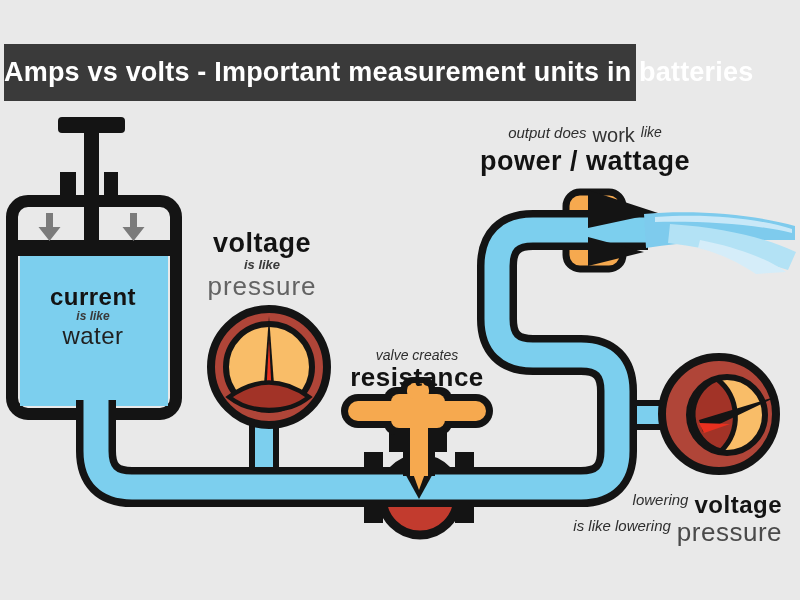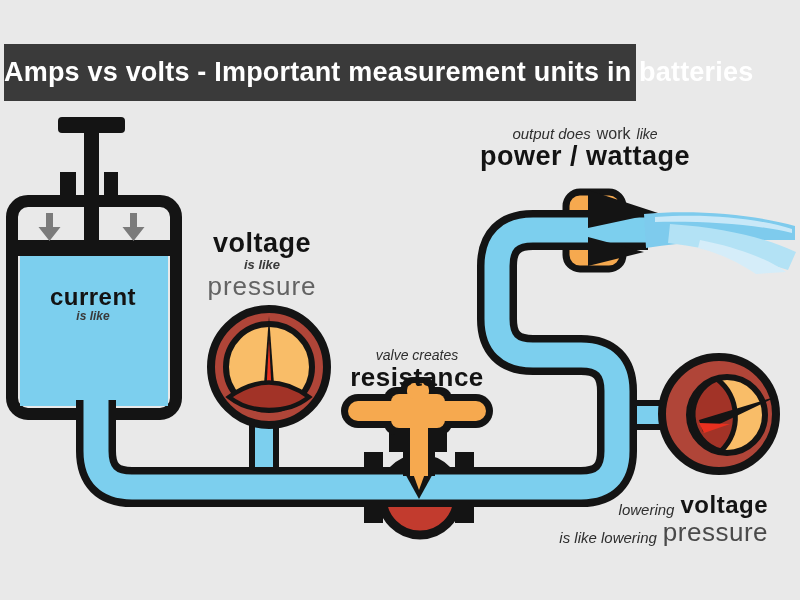--- a/index.html
+++ b/index.html
@@ -24,31 +24,31 @@
   .ol8  { stroke:#141414; stroke-width:8; }
   .ol9  { stroke:#141414; stroke-width:9; }
   .ol12 { stroke:#141414; stroke-width:12; }
   .po { fill:none; stroke-width:40; stroke-linejoin:round; }
   .pw { fill:none; stroke-width:25; stroke-linejoin:round; }
   .so { fill:none; stroke-width:30; }
   .sw { fill:none; stroke-width:18; }
   
   .lbl { position:absolute; line-height:1.08; color:#1c1c1c; }
   .ctr { text-align:center; }
-  .row { display:flex; align-items:flex-end; gap:6px; }
+  .row { display:flex; align-items:flex-start; gap:6px; }
   .row.ctrr { justify-content:center; }
   .row.endr { justify-content:flex-end; }
   .t-big   { font-weight:bold; font-size:27px; letter-spacing:0.5px; color:#131313; white-space:nowrap; }
   .t-big28 { font-weight:bold; font-size:24px; letter-spacing:0.5px; color:#131313; white-space:nowrap; }
   .t-it    { font-style:italic; font-size:13px; font-weight:600; color:#3a3a3a; white-space:nowrap; }
   .t-it14  { font-style:italic; font-size:14px; color:#2e2e2e; white-space:nowrap; }
   .t-it15  { font-style:italic; font-size:15px; color:#2e2e2e; white-space:nowrap; }
   .t-gray26{ font-size:26px; color:#636363; letter-spacing:1px; white-space:nowrap; }
   .t-dark24{ font-size:24px; color:#1f1f1f; letter-spacing:0.5px; white-space:nowrap; }
-  .t-mid21 { font-size:16px; color:#333333; white-space:nowrap; }
+  .t-mid21 { font-size:20px; color:#333333; white-space:nowrap; }
   .t-gray25{ font-size:26px; color:#4a4a4a; letter-spacing:0.5px; white-space:nowrap; }
 </style>
 </head>
 <body>
 
 <div id="stage">
 
   <div class="banner">
     <span class="banner-title">Amps vs volts - Important measurement units in batteries</span>
   </div>
@@ -130,20 +130,21 @@
       <circle class="ol6" cx="727" cy="415" r="38" fill="#f9bd68"></circle>
       <path class="ol5" d="M717,379 A38,38 0 0 0 721,451 A48,48 0 0 0 717,379 Z" fill="#a23327"></path>
       <polygon points="699,420 778,396 703,432" fill="#141414"></polygon>
       <polygon points="699,423 730,424 704,433" fill="#e8301f"></polygon>
     </g>
   </svg>
 
   <div class="lbl ctr" style="left:16px; top:284px; width:154px;">
     <div class="t-big28">current</div>
     <div class="t-it" style="font-size:12px;">is like</div>
+    <div class="t-dark24">water</div>
   </div>
 
   <div class="lbl ctr" style="left:175px; top:229px; width:174px;">
     <div class="t-big">voltage</div>
     <div class="t-it">is like</div>
     <div class="t-gray26">pressure</div>
   </div>
 
   <div class="lbl ctr" style="left:327px; top:348px; width:180px;">
     <div class="t-it14">valve creates</div>
@@ -152,21 +153,21 @@
 
   <div class="lbl" style="left:452px; top:125px; width:266px;">
     <div class="row ctrr">
       <span class="t-it15">output does</span>
       <span class="t-mid21">work</span>
       <span class="t-it14">like</span>
     </div>
     <div class="t-big ctr">power / wattage</div>
   </div>
 
-  <div class="lbl" style="left:550px; top:492px; width:218px;">
+  <div class="lbl" style="left:564px; top:492px; width:218px;">
     <div class="row endr">
       <span class="t-it15">lowering</span>
       <span class="t-big28">voltage</span>
     </div>
     <div class="row endr">
       <span class="t-it15">is like lowering</span>
       <span class="t-gray25">pressure</span>
     </div>
   </div>
 

